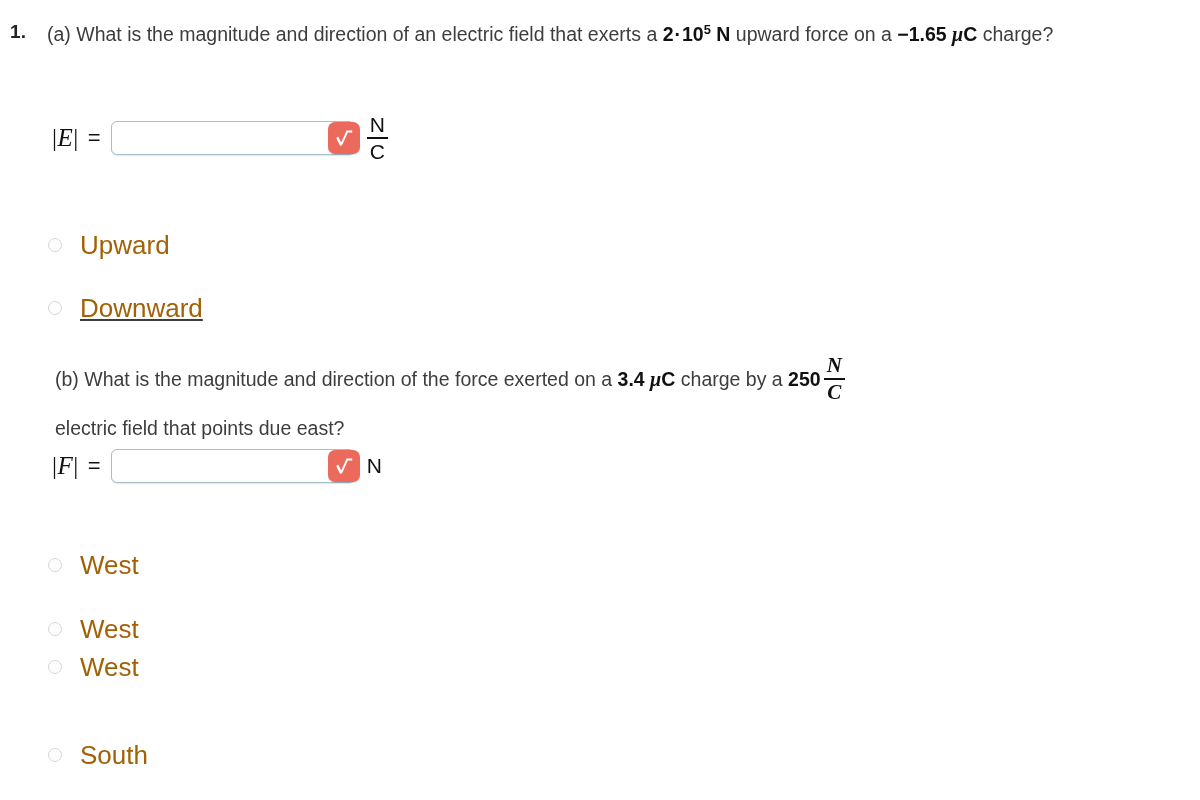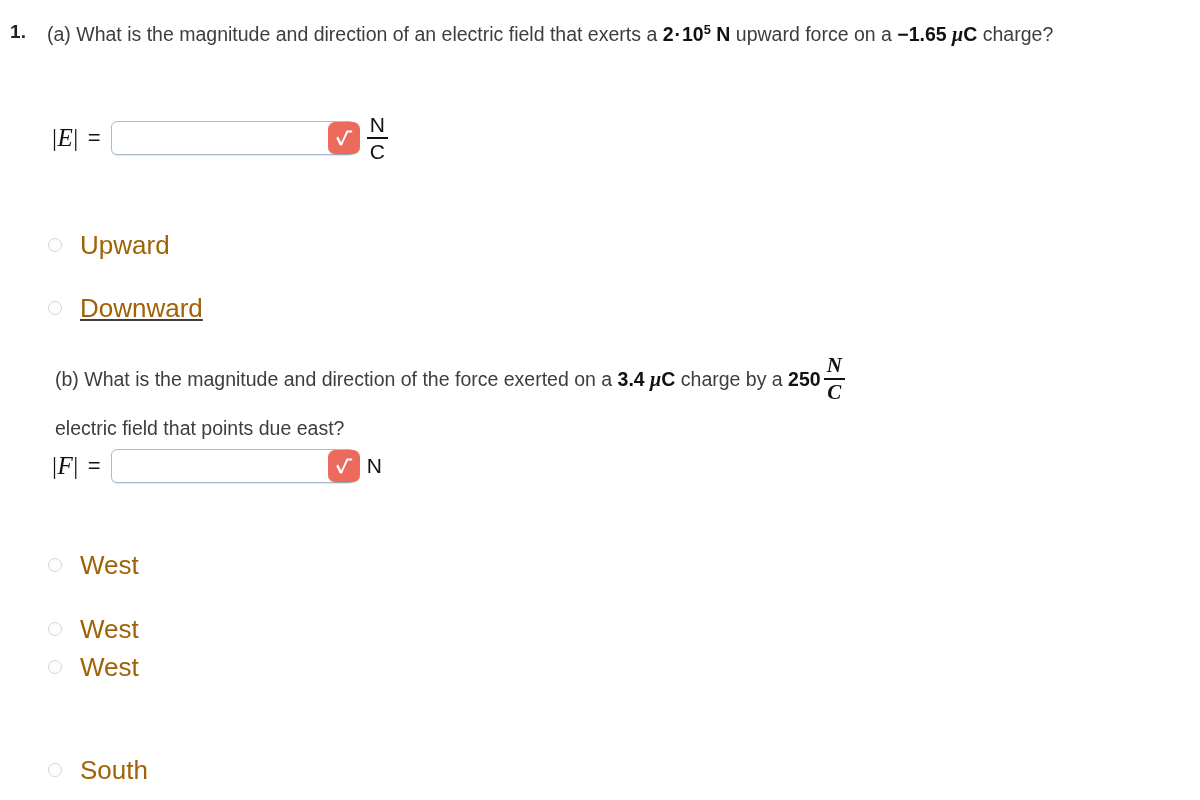--- a/index.html
+++ b/index.html
@@ -232,21 +232,21 @@
     color: #a16207;
     white-space: nowrap;
     text-align: center;
   }
 
   #opt-a-0 { top: 232px; }
   #opt-a-1 { top: 295px; text-decoration: underline; }
   #opt-b-0 { top: 552px; }
   #opt-b-1 { top: 616px; }
   #opt-b-2 { top: 654px; }
-  #opt-b-3 { top: 742px; margin-top: 15px; }
+  #opt-b-3 { top: 742px; }
 </style>
 </head>
 <body>
 
 <div class="problem">
 
   <div class="prob-number">1.</div>
 
   <div class="body-col">
 

